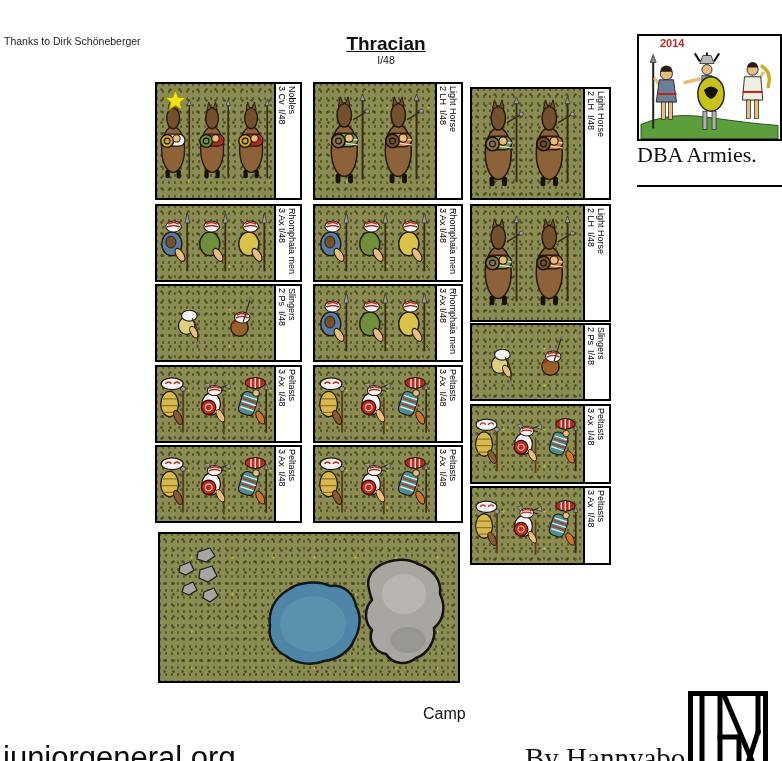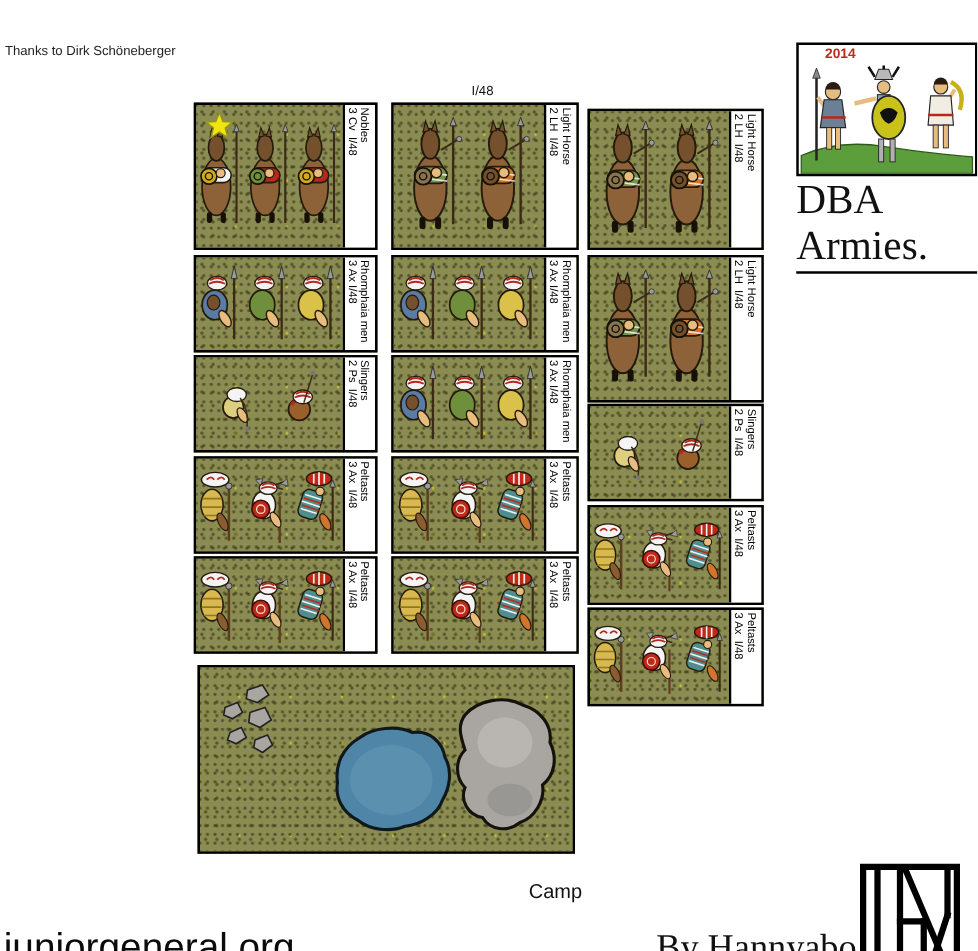--- a/index.html
+++ b/index.html
@@ -2,30 +2,30 @@
 <html><head>
 <meta charset="utf-8">
 <style>
   html,body{margin:0;padding:0;background:#fff;}
   #sheet{position:relative;width:782px;height:761px;background:#ffffff;overflow:hidden;
          font-family:"Liberation Sans",sans-serif;color:#111;margin-top:32px;}
 
   .thanks{position:absolute;left:4px;top:3px;font-size:10.5px;color:#222;}
   .title{position:absolute;left:300px;top:1px;width:172px;text-align:center;
          font-size:19px;font-weight:bold;text-decoration:underline;}
-  .subtitle{position:absolute;left:300px;top:35px;width:172px;text-align:center;font-size:10.5px;}
+  .subtitle{position:absolute;left:300px;top:22px;width:172px;text-align:center;font-size:10.5px;}
 
   .logobox{position:absolute;left:637px;top:2px;width:141px;height:103px;
            border:2px solid #000;background:#fff;}
   .logoyear{position:absolute;left:0;top:1px;width:100%;
             font-size:11px;font-weight:bold;color:#c0281e;padding-left:21px;}
   .logofigs{position:absolute;left:0;bottom:0;width:100%;height:88px;}
   .logocaption{position:absolute;left:637px;top:110px;width:145px;
-               font-family:"Liberation Serif",serif;font-size:33px;
-               border-bottom:2px solid #000;padding-bottom:1px;}
+               font-family:"Liberation Serif",serif;font-size:22px;
+               border-bottom:2px solid #000;padding-bottom:17px;}
 
   .card{position:absolute;border:2px solid #000;display:flex;background:#8b8c51;box-sizing:border-box;}
   .grass{background-color:#8b8c51;background-image:
       radial-gradient(circle, rgba(40,40,16,.55) 1px, transparent 1.6px),
       radial-gradient(circle, rgba(70,72,34,.8) 1px, transparent 1.5px),
       radial-gradient(circle, rgba(135,135,132,.55) 1px, transparent 1.7px),
       radial-gradient(circle, rgba(225,215,30,.7) .8px, transparent 1.3px);
     background-size:9px 11px,6px 7px,21px 23px,41px 37px;
     background-position:0 0,3px 4px,7px 9px,11px 5px;}
   .base{position:relative;flex:1 1 auto;display:flex;align-items:center;
@@ -45,20 +45,21 @@
           font-family:"Liberation Serif",serif;font-size:29px;
           border-bottom:2px solid #84cc16;padding-bottom:3px;}
   .monogram{position:absolute;left:687px;top:658px;width:82px;height:90px;}
 </style>
 </head>
 <body>
 
 <div id="sheet">
 
   <div class="thanks">Thanks to Dirk Schöneberger</div>
+  <div class="title">Thracian</div>
   <div class="subtitle">I/48</div>
 
   <div class="logobox">
     <div class="logoyear">2014</div>
     <div class="logofigs"><svg viewBox="0 0 139 86" style="width:100%;height:100%">
           <path d="M2,72 q30,-13 66,-7 q40,6 69,8 l0,13 l-135,0 z" fill="#5d9e3c" stroke="#2f5a1e" stroke-width="1"></path>
           <line x1="14" y1="5" x2="14" y2="76" stroke="#222" stroke-width="2"></line>
           <polygon points="14,3 11,11 17,11" fill="#888" stroke="#222" stroke-width="0.6"></polygon>
           <line x1="20" y1="33" x2="15" y2="26" stroke="#e6bd7f" stroke-width="3"></line>
           <circle cx="27" cy="22" r="6" fill="#e6bd7f" stroke="#222" stroke-width="0.9"></circle>

